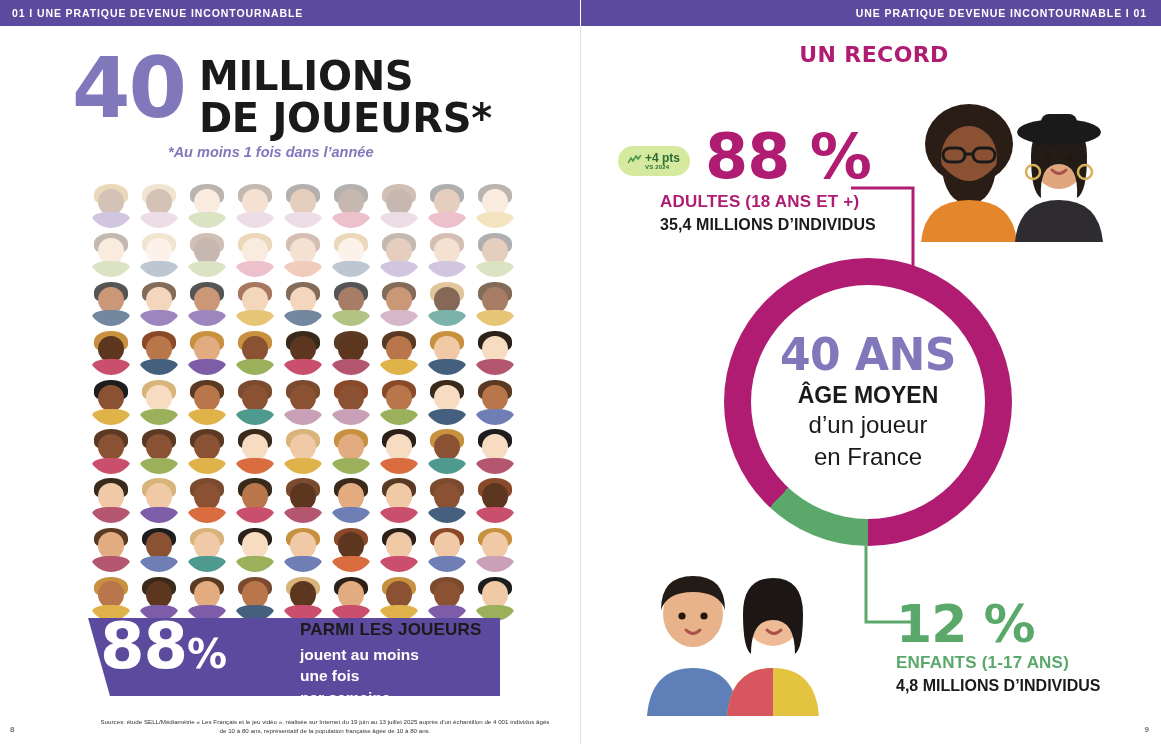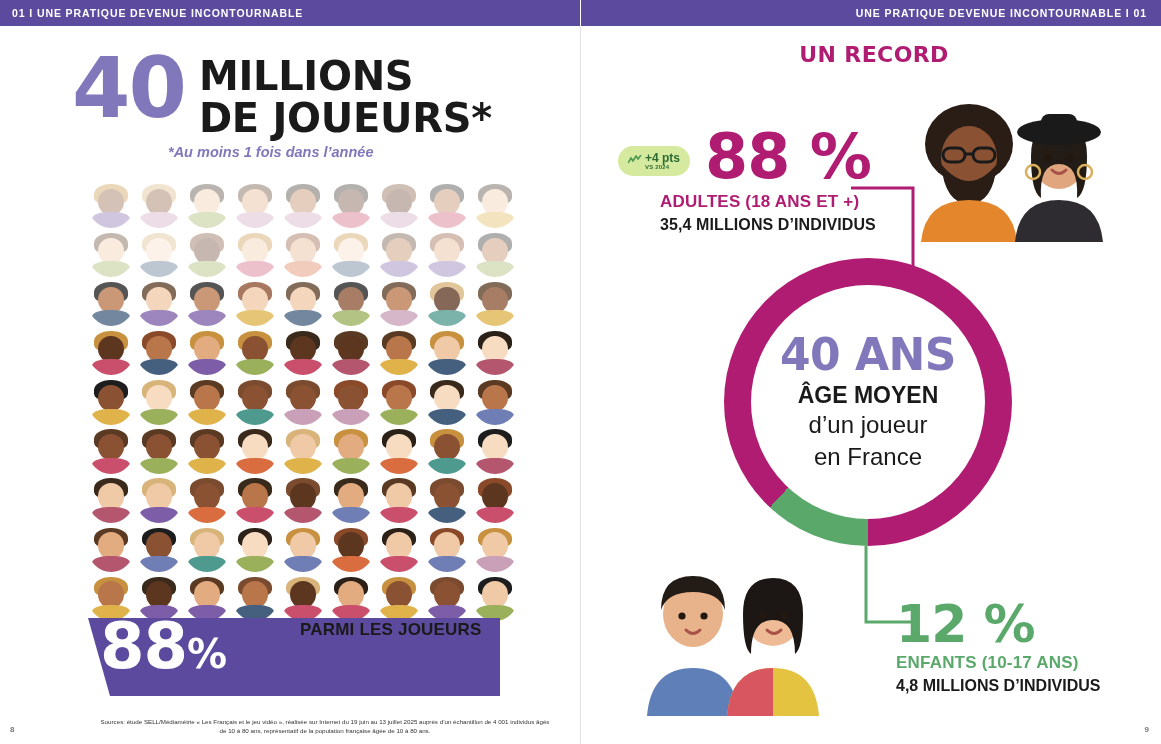--- a/index.html
+++ b/index.html
@@ -830,20 +830,25 @@
       <div class="avatar" style="opacity: 1;">
         <div class="av-hair" style="background: rgb(29, 29, 29);"></div>
         <div class="av-head" style="background: rgb(240, 201, 166);"></div>
         <div class="av-body" style="background: rgb(154, 176, 90);"></div>
       </div>
     </div>
 
   <div class="banner"></div>
   <div class="banner-pct"><span>88</span><span class="small">%</span></div>
   <div class="banner-title">PARMI LES JOUEURS</div>
+  <div class="banner-lines">
+    <div>jouent au moins</div>
+    <div>une fois</div>
+    <div>par semaine</div>
+  </div>
 
   <div class="footer-left">Sources: étude SELL/Médiamétrie « Les Français et le jeu vidéo », réalisée sur Internet du 19 juin au 13 juillet 2025 auprès d’un échantillon de 4 001 individus âgés de 10 à 80 ans, représentatif de la population française âgée de 10 à 80 ans.</div>
   <div class="pagenum pagenum-left">8</div>
 </div>
 
 <div class="page-right">
 
   <div class="right-title">
     <div>UN RECORD</div>
   </div>
@@ -901,21 +906,21 @@
       <div class="donut-sub2">d’un joueur</div>
       <div class="donut-sub2">en France</div>
     </div>
   </div>
 
   <svg style="position:absolute;top:518px;left:282px;width:60px;height:86px;" width="60" height="86">
     <path d="M3 2 L3 78 L56 78" fill="none" stroke="#5aa96b" stroke-width="3"></path>
   </svg>
 
   <div class="pct12">12 %</div>
-  <div class="label-child">ENFANTS (10-17 ANS)</div>
+  <div class="label-child">ENFANTS (1-17 ANS)</div>
   <div class="label-child-sub">4,8 MILLIONS D’INDIVIDUS</div>
 
   <div class="kids-img">
     <svg width="218" height="160" viewBox="0 0 218 160" aria-hidden="true">
 
       <ellipse cx="70" cy="58" rx="30" ry="33" fill="#e8b28a"></ellipse>
       <path d="M38 54 q0 -34 32 -34 q32 0 32 34 q-6 -18 -32 -18 q-26 0 -32 18z" fill="#221b16"></path>
       <circle cx="59" cy="60" r="3.6" fill="#22180f"></circle>
       <circle cx="81" cy="60" r="3.6" fill="#22180f"></circle>
       <path d="M63 74 q7 7 14 0" stroke="#a8524a" stroke-width="3" fill="none" stroke-linecap="round"></path>

